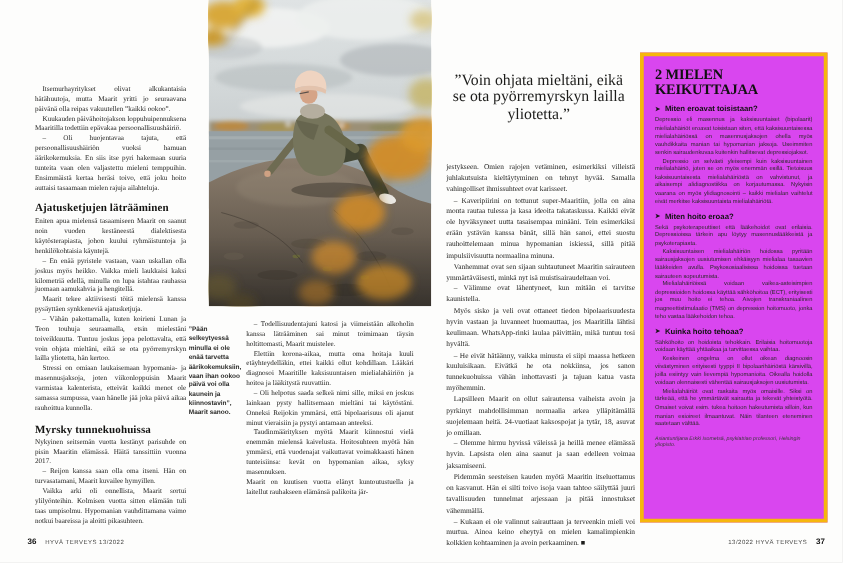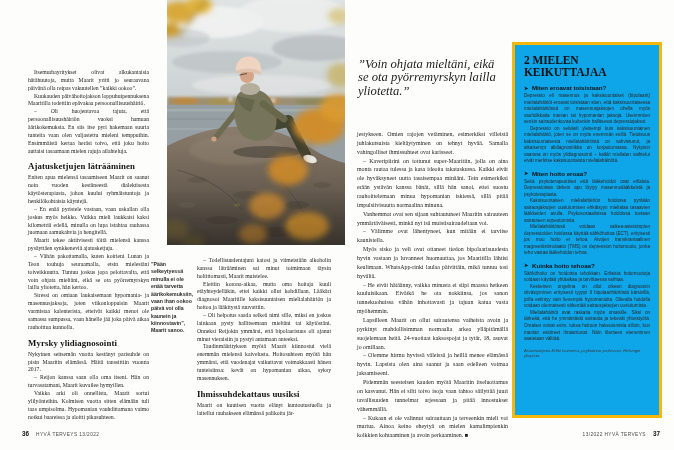--- a/index.html
+++ b/index.html
@@ -21,28 +21,27 @@
   .photo svg{display:block;}
 
   .caption{
     position:absolute;left:151px;top:261px;width:43px;
     font-family:"Liberation Sans",sans-serif;font-weight:bold;
     font-size:5.2px;line-height:1.42;color:#2c2c2a;text-align:left;
   }
 
   .pullquote{
     position:absolute;left:358px;top:58px;width:146px;
-    font-size:12.6px;line-height:13.4px;text-align:left;color:#1c1c1a;
+    font-size:12.6px;line-height:13.4px;text-align:center;color:#1c1c1a;
     font-family:"Liberation Serif",serif;
-    font-style:italic;
   }
 
   .sidebar{
     position:absolute;left:512px;top:42px;width:150px;height:376px;
-    box-sizing:border-box;border:3px solid #f6b70d;background:#0ea5e9;
+    box-sizing:border-box;border:3px solid #f6b70d;background:#d946ef;
     padding:8px 9px 6px 9px;overflow:hidden;
   }
   .sidebar h2{
     margin:1px 0 6px;font-family:"Liberation Serif",serif;
     font-size:11.5px;font-weight:bold;letter-spacing:-.1px;color:#101010;
   }
   .fact-h{
     margin:5px 0 2px;font-family:"Liberation Sans",sans-serif;
     font-size:6.2px;font-weight:bold;color:#121212;
   }
@@ -76,21 +75,21 @@
     <div class="col col1">
         <p class="para indent">Itsemurhayritykset olivat alkukantaisia hätähuutoja, mutta Maarit yritti jo seuraavana päivänä olla reipas vakuutellen ”kaikki ookoo”.</p>
         <p class="para indent">Kuukauden päivähoitojakson loppuhuipennuksena Maaritilla todettiin epävakaa persoonallisuushäiriö.</p>
         <p class="para indent">– Oli huojentavaa tajuta, että persoonallisuushäiriön vuoksi hamuan äärikokemuksia. En siis itse pyri hakemaan suuria tunteita vaan olen valjastettu mieleni temppuihin. Ensimmäistä kertaa heräsi toivo, että joku hoito auttaisi tasaamaan mielen rajuja ailahteluja.</p>
         <h3 class="sec-h">Ajatusketjujen läträäminen</h3>
         <p class="para">Eniten apua mielensä tasaamiseen Maarit on saanut noin vuoden kestäneestä dialektisesta käytösterapiasta, johon kuului ryhmäistuntoja ja henkilökohtaisia käyntejä.</p>
         <p class="para indent">– En enää pyristele vastaan, vaan uskallan olla joskus myös heikko. Vaikka mieli laukkaisi kaksi kilometriä edellä, minulla on lupa istahtaa rauhassa juomaan aamukahvia ja hengitellä.</p>
         <p class="para indent">Maarit tekee aktiivisesti töitä mielensä kanssa pysäyttäen synkkeneviä ajatusketjuja.</p>
         <p class="para indent">– Vähän pakottamalla, kuten koirieni Lunan ja Teon touhuja seuraamalla, etsin mielestäni toiveikkuutta. Tuntuu joskus jopa pelottavalta, että voin ohjata mieltäni, eikä se ota pyörremyrskyn lailla yliotetta, hän kertoo.</p>
         <p class="para indent">Stressi on omiaan laukaisemaan hypomania- ja masennusjaksoja, joten viikonloppuisin Maarit varmistaa kalenterista, etteivät kaikki menot ole samassa sumpussa, vaan hänelle jää joka päivä aikaa rauhoittua kunnolla.</p>
-        <h3 class="sec-h">Myrsky ylidiagnosointi</h3>
+        <h3 class="sec-h">Myrsky tunnekuohuissa</h3>
         <p class="para">Nykyinen seitsemän vuotta kestänyt parisuhde on pisin Maaritin elämässä. Häitä tanssittiin vuonna 2017.</p>
         <p class="para indent">– Reijon kanssa saan olla oma itseni. Hän on turvasatamani, Maarit kuvailee hymyillen.</p>
         <p class="para indent">Vaikka arki oli onnellista, Maarit sortui ylilyönteihin. Kolmisen vuotta sitten elämään tuli taas umpisolmu. Hypomanian vauhdittamana vaimo notkui baareissa ja aloitti pikasuhteen.</p>
       </div>
 
     <figure class="photo">
       <svg viewBox="0 0 178 245" width="178" height="245" preserveAspectRatio="none" aria-hidden="true">
         <defs>
           <linearGradient id="skyg" x1="0" y1="0" x2="0" y2="1">
             <stop offset="0" stop-color="#dfe3e4"></stop>
@@ -203,21 +202,20 @@
       </svg>
     </figure>
 
     <div class="caption">”Pään selkeytyessä minulla ei ole enää tarvetta äärikokemuksiin, vaan ihan ookoo päivä voi olla kaunein ja kiinnostavin”, Maarit sanoo.</div>
 
     <div class="col col2">
         <p class="para indent">– Todellisuudentajuni katosi ja viimeistään alkoholin kanssa läträäminen sai minut toimimaan täysin holtittomasti, Maarit muistelee.</p>
         <p class="para indent">Elettiin korona-aikaa, mutta oma hoitaja kuuli etäyhteydelläkin, ettei kaikki ollut kohdillaan. Lääkäri diagnosoi Maaritille kaksisuuntaisen mielialahäiriön ja hoitoa ja lääkitystä ruuvattiin.</p>
         <p class="para indent">– Oli helpotus saada selkeä nimi sille, miksi en joskus lainkaan pysty hallitsemaan mieltäni tai käytöstäni. Onneksi Reijokin ymmärsi, että bipolaarisuus oli ajanut minut vieraisiin ja pystyi antamaan anteeksi.</p>
         <p class="para indent">Taudinmäärityksen myötä Maarit kiinnostui vielä enemmän mielensä kaivelusta. Hoitosuhteen myötä hän ymmärsi, että vuodenajat vaikuttavat voimakkaasti hänen tunteisiinsa: kevät on hypomanian aikaa, syksy masennuksen.</p>
-        <h3 class="sec-h">Ihmissuhdekattaus uusiksi</h3>
         <p class="para">Maarit on kuutisen vuotta elänyt kuntoutustuella ja laitellut rauhakseen elämänsä palikoita jär-</p>
       </div>
 
     <div class="footer footer-left">
       <span class="pagenum">36</span><span>HYVÄ TERVEYS 13/2022</span>
     </div>
   </div>
 
   <div>
     <div class="pullquote">”Voin ohjata mieltäni, eikä se ota pyörremyrskyn lailla yliotetta.”</div>

